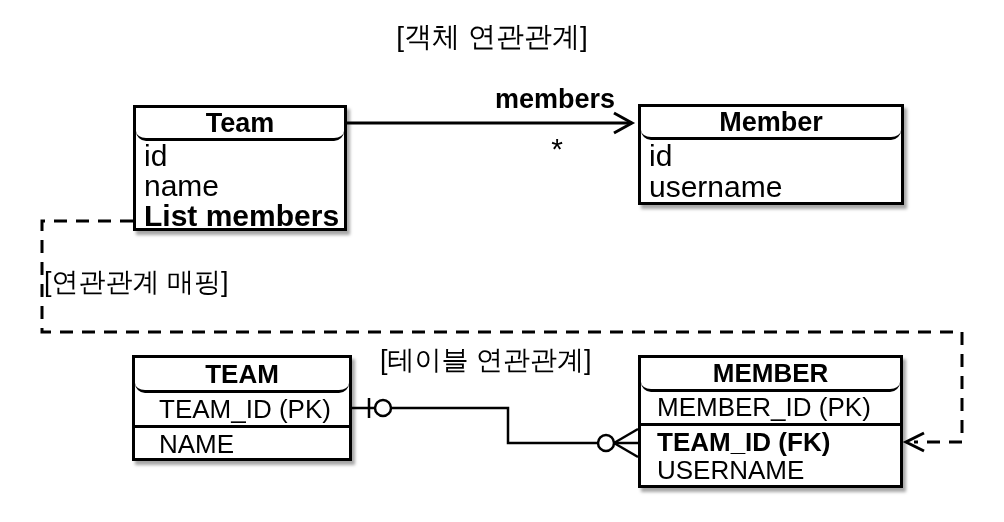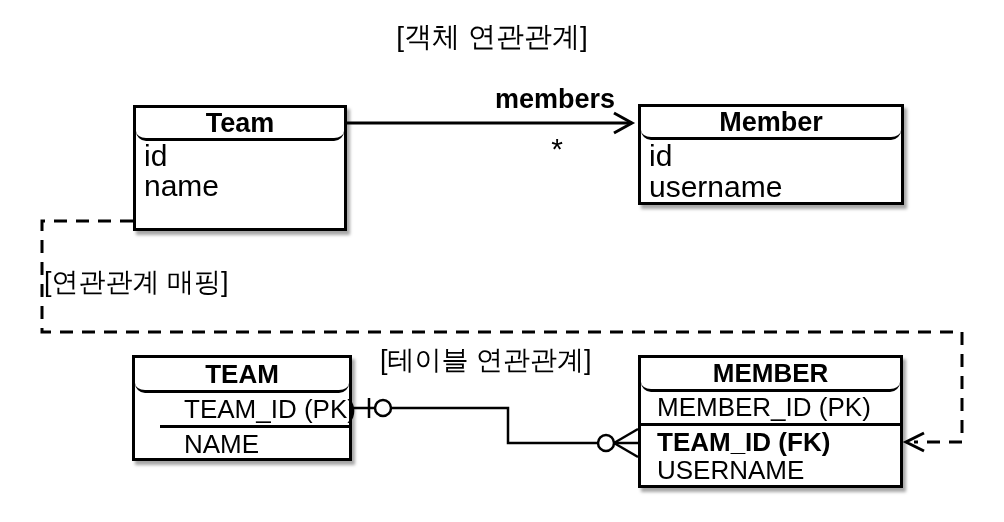--- a/index.html
+++ b/index.html
@@ -62,21 +62,21 @@
   .team-class .uml-header,
   .member-class .uml-header { height: 30px; line-height: 30px; font-size: 27px; }
   .field { height: 30px; line-height: 30px; font-size: 30px; padding-left: 8px; white-space: nowrap; }
   .member-class .field { height: 31px; line-height: 31px; }
 
   
   .team-table { left: 132px; top: 355px; width: 220px; height: 106px; }
   .team-table .db-header { height: 32px; line-height: 32px; font-size: 26px; }
   .team-table .db-row {
     height: 32px; line-height: 32px; font-size: 26px;
-    padding-left: 24px; border-bottom: 3px solid var(--line, #000); white-space: nowrap; margin-left: 25px;
+    padding-left: 24px; border-bottom: 3px solid var(--line, #000); white-space: nowrap;
   }
   .team-table .db-row.last { height: 30px; border-bottom: none; }
 
   .member-table { left: 638px; top: 355px; width: 265px; height: 133px; }
   .member-table .db-header { height: 31px; line-height: 31px; font-size: 26px; }
   .member-table .db-row {
     height: 31px; line-height: 31px; font-size: 26px;
     padding-left: 16px; border-bottom: 3px solid var(--line, #000); white-space: nowrap;
   }
   .db-compartment { padding-top: 2px; }
@@ -113,20 +113,21 @@
   <div class="title map-title">[연관관계 매핑]</div>
 
   <div class="assoc-label">members</div>
   <div class="assoc-mult">*</div>
 
   <div class="uml-box team-class">
     <div class="uml-header">Team</div>
     <div class="uml-body">
       <div class="field">id</div>
       <div class="field">name</div>
+      <div class="field bold">List members</div>
     </div>
   </div>
 
   <div class="uml-box member-class">
     <div class="uml-header">Member</div>
     <div class="uml-body">
       <div class="field">id</div>
       <div class="field">username</div>
     </div>
   </div>

